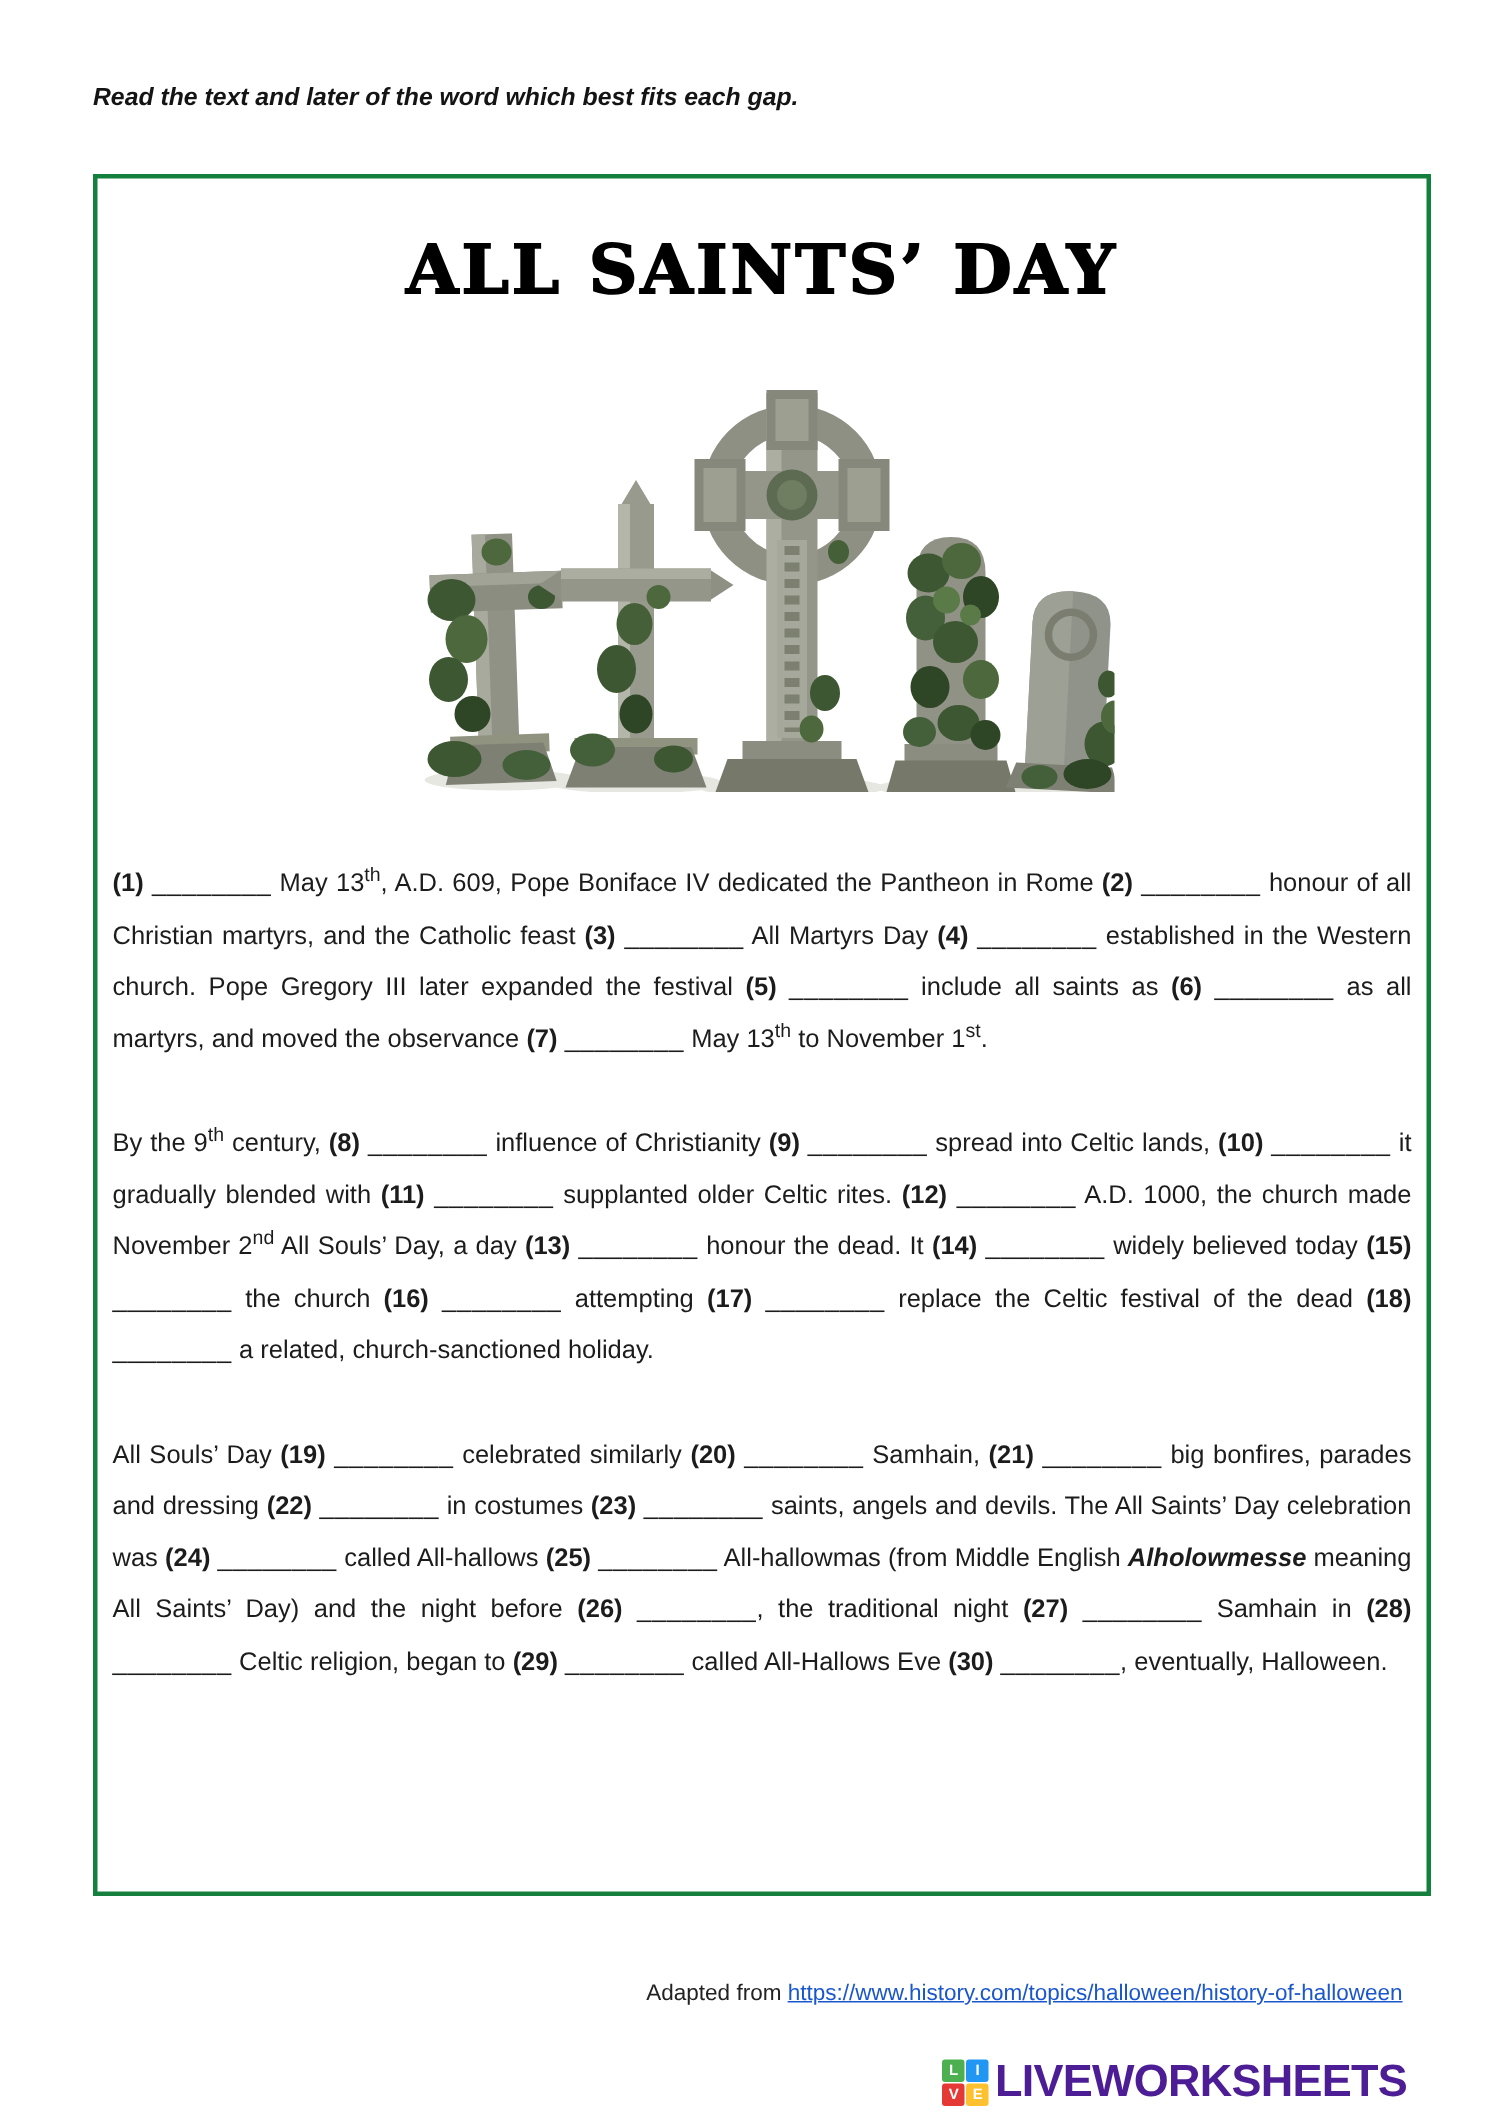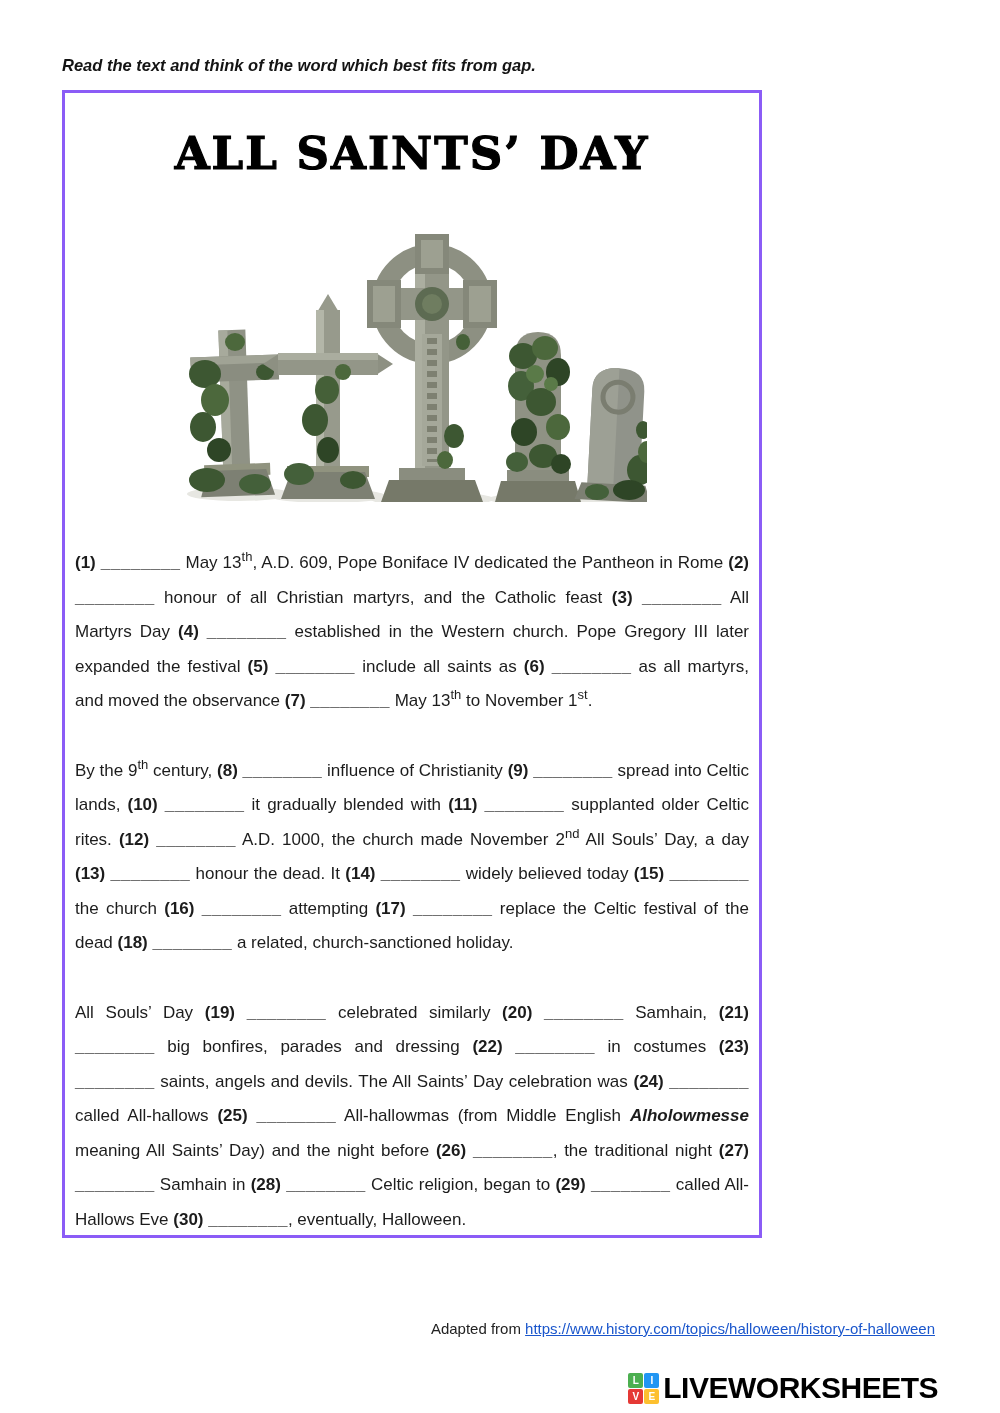--- a/index.html
+++ b/index.html
@@ -4,37 +4,37 @@
 <style>
   html,body{margin:0;padding:0;}
   body{
     width:1000px;height:1413px;position:relative;background:#ffffff;
     font-family:"Liberation Sans",sans-serif;color:#1c1c1c;overflow:hidden;
   }
   .instruction{
     position:absolute;left:62px;top:56px;font-size:16.5px;font-weight:bold;font-style:italic;color:#141414;
   }
   .box{
-    position:absolute;left:62px;top:90px;width:700px;height:1148px;
-    border:3px solid #8b5cf6;box-sizing:border-box;background:#fff;overflow:hidden;
+    position:absolute;left:62px;top:116px;width:892px;height:1148px;
+    border:3px solid #15803d;box-sizing:border-box;background:#fff;overflow:hidden;
   }
   .title{
     margin:34px 0 0;text-align:center;
     font-family:"DejaVu Serif",serif;font-weight:bold;font-size:45px;
     letter-spacing:2px;color:#000;-webkit-text-stroke:1.2px #000;
   }
   .graveyard{width:470px;height:280px;margin:42px auto 0;}
   .paragraphs{
     margin:44px 10px 0;font-size:17px;line-height:34.5px;text-align:justify;color:#1c1c1c;
   }
   .para{margin:0 0 35px;}
   .para strong{font-weight:bold;}
   .para em{font-style:italic;font-weight:bold;}
   .para sup{font-size:13px;line-height:0;vertical-align:super;}
-  .gap{white-space:nowrap;letter-spacing:.5px;font-weight:bold;}
+  .gap{white-space:nowrap;letter-spacing:.5px;}
   .source-line{
     position:absolute;top:1320px;right:65px;font-size:15px;color:#222;margin-left:44px;
   }
   .source-line a{color:#1a56cc;text-decoration:underline;cursor:pointer;}
   .branding{
     position:absolute;top:1371px;right:62px;display:flex;align-items:center;gap:4px;
   }
   .logo-grid{
     display:grid;grid-template-columns:15px 15px;grid-template-rows:15px 15px;gap:1px;
   }
@@ -42,21 +42,21 @@
     display:flex;align-items:center;justify-content:center;
     color:#fff;font-size:10px;font-weight:bold;border-radius:2px;
   }
   .logo-text{
     font-size:30px;font-weight:bold;letter-spacing:-0.5px;color:#1d4976;
   }
 </style>
 </head>
 <body>
 
-<div class="instruction">Read the text and think of the word which best fits from gap.</div>
+<div class="instruction">Read the text and later of the word which best fits each gap.</div>
 
 <div class="box">
   <h1 class="title">ALL SAINTS’ DAY</h1>
 
   <div class="graveyard">
     <svg width="470" height="280" viewBox="0 0 470 280" xmlns="http://www.w3.org/2000/svg">
 
       <ellipse cx="62" cy="272" rx="52" ry="7" fill="#e7e7e2"></ellipse>
       <ellipse cx="151" cy="274" rx="58" ry="7" fill="#e7e7e2"></ellipse>
       <ellipse cx="255" cy="277" rx="62" ry="7" fill="#e7e7e2"></ellipse>
@@ -173,14 +173,14 @@
   <span>Adapted from </span><a style="color: rgb(26, 86, 204);">https://www.history.com/topics/halloween/history-of-halloween</a>
 </div>
 
 <div class="branding">
   <span class="logo-grid">
       <span class="logo-sq" style="background: rgb(76, 175, 80);">L</span>
       <span class="logo-sq" style="background: rgb(33, 150, 243);">I</span>
       <span class="logo-sq" style="background: rgb(229, 57, 53);">V</span>
       <span class="logo-sq" style="background: rgb(253, 192, 47);">E</span>
     </span>
-  <span class="logo-text" style="color: #000000;">LIVEWORKSHEETS</span>
+  <span class="logo-text" style="color: #4c1d95;">LIVEWORKSHEETS</span>
 </div>
 
 </body></html>

